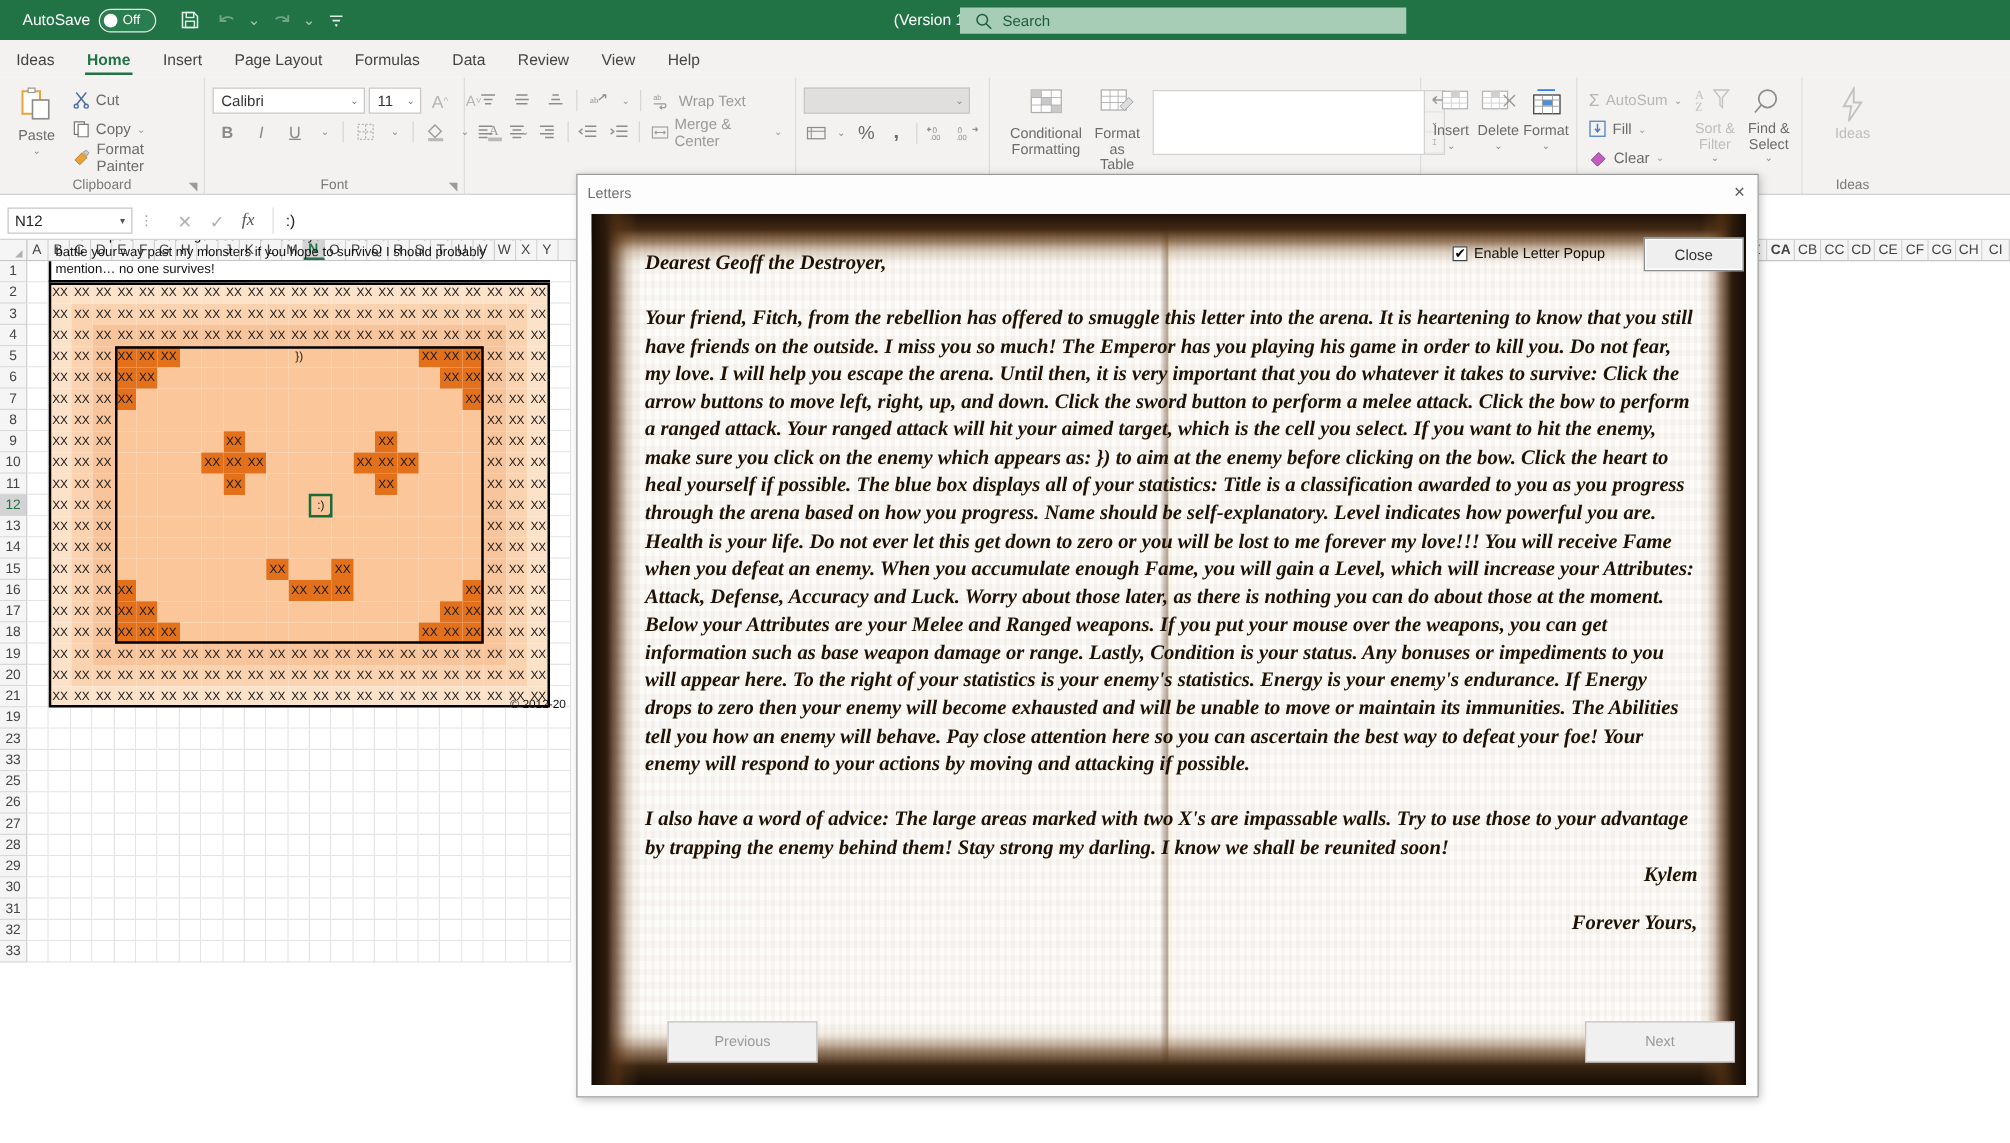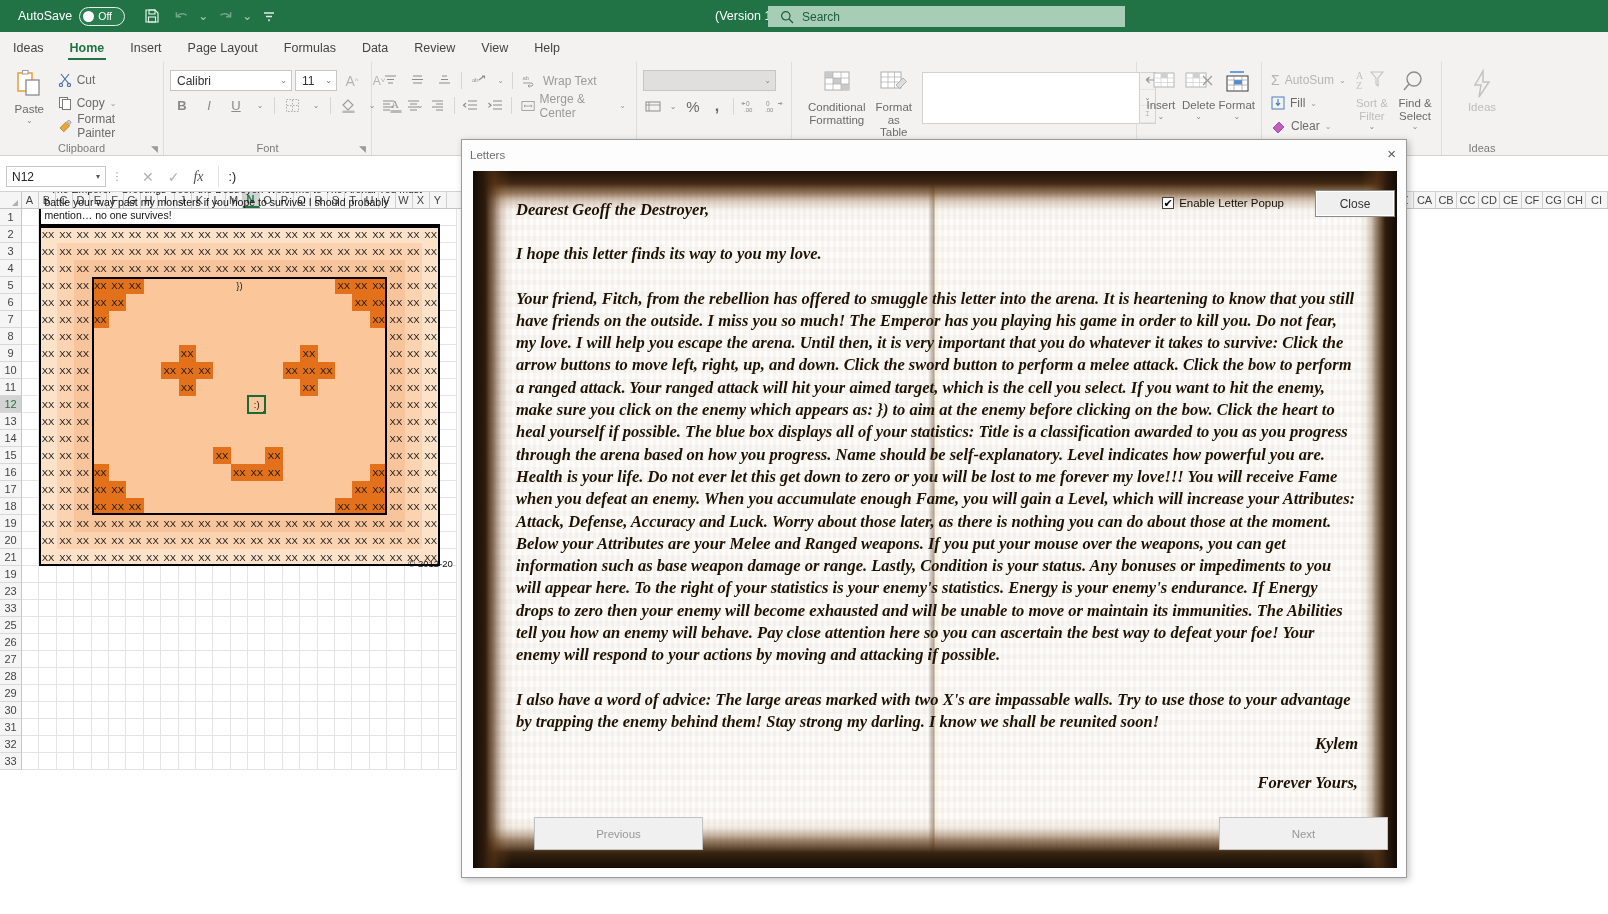--- a/index.html
+++ b/index.html
@@ -260,21 +260,21 @@
   }
   .popup-check span.lbl { font-size:11.5px; color:#14100a; }
   .close-btn {
     position:absolute; right:11px; top:50px; width:80px; height:27px;
     background:#efefef; border:1px solid #8a8a8a;
     box-shadow: inset 0 0 0 1px #fff;
     font-size:12px; color:#333; display:flex; align-items:center;
     justify-content:center; z-index:5;
   }
   .nav-btn {
-    position:absolute; bottom:27px; width:169px; height:33px;
+    position:absolute; bottom:27px; width:120px; height:33px;
     background:#f0f0f0; border:1px solid #c2c2c2;
     font-size:11.5px; color:#999; display:flex; align-items:center;
     justify-content:center; z-index:5;
   }
   .nav-prev { left:72px; }
   .nav-next { right:18px; }
 </style>
 </head>
 <body>
 
@@ -746,21 +746,21 @@
         <div class="ch" style="width: 17.4px;">R</div>
         <div class="ch" style="width: 17.4px;">S</div>
         <div class="ch" style="width: 17.4px;">T</div>
         <div class="ch" style="width: 17.4px;">U</div>
         <div class="ch" style="width: 17.4px;">V</div>
         <div class="ch" style="width: 17.4px;">W</div>
         <div class="ch" style="width: 17.4px;">X</div>
         <div class="ch" style="width: 17.4px;">Y</div>
         <div style="width: 973px; background: rgb(245, 245, 245);"></div>
         <div class="ch" style="width: 18px;">Z</div>
-        <div class="ch" style="width: 22px;">CA</div>
+        <div class="ch" style="width: 22px; font-weight: bold;">CA</div>
         <div class="ch" style="width: 22px;">CB</div>
         <div class="ch" style="width: 22px;">CC</div>
         <div class="ch" style="width: 22px;">CD</div>
         <div class="ch" style="width: 22px;">CE</div>
         <div class="ch" style="width: 22px;">CF</div>
         <div class="ch" style="width: 22px;">CG</div>
         <div class="ch" style="width: 22px;">CH</div>
         <div class="ch" style="width: 22px;">CI</div>
       </div>
     <div class="rowarea">
@@ -1707,21 +1707,20 @@
 
     <div class="parchment">
       <div class="fold"></div>
       <div class="burn-top"></div>
       <div class="burn-bot"></div>
       <div class="burn-left"></div>
       <div class="burn-right"></div>
 
       <div class="letter-body">
         <div class="lp">Dearest Geoff the Destroyer,</div>
-        <div class="lp">I hope this letter finds its way to you my love.</div>
         <div class="lp">Your friend, Fitch, from the rebellion has offered to smuggle this letter into the arena. It is heartening to know that you still have friends on the outside. I miss you so much! The Emperor has you playing his game in order to kill you. Do not fear, my love. I will help you escape the arena. Until then, it is very important that you do whatever it takes to survive: Click the arrow buttons to move left, right, up, and down. Click the sword button to perform a melee attack. Click the bow to perform a ranged attack. Your ranged attack will hit your aimed target, which is the cell you select. If you want to hit the enemy, make sure you click on the enemy which appears as: }) to aim at the enemy before clicking on the bow. Click the heart to heal yourself if possible. The blue box displays all of your statistics: Title is a classification awarded to you as you progress through the arena based on how you progress. Name should be self-explanatory. Level indicates how powerful you are. Health is your life. Do not ever let this get down to zero or you will be lost to me forever my love!!! You will receive Fame when you defeat an enemy. When you accumulate enough Fame, you will gain a Level, which will increase your Attributes: Attack, Defense, Accuracy and Luck. Worry about those later, as there is nothing you can do about those at the moment. Below your Attributes are your Melee and Ranged weapons. If you put your mouse over the weapons, you can get information such as base weapon damage or range. Lastly, Condition is your status. Any bonuses or impediments to you will appear here. To the right of your statistics is your enemy's statistics. Energy is your enemy's endurance. If Energy drops to zero then your enemy will become exhausted and will be unable to move or maintain its immunities. The Abilities tell you how an enemy will behave. Pay close attention here so you can ascertain the best way to defeat your foe! Your enemy will respond to your actions by moving and attacking if possible.</div>
         <div class="lp tight">I also have a word of advice: The large areas marked with two X's are impassable walls. Try to use those to your advantage by trapping the enemy behind them!  Stay strong my darling. I know we shall be reunited soon!</div>
         <div class="signoff" style="margin-top:0">Kylem</div>
         <div class="signoff">Forever Yours,</div>
       </div>
     </div>
 
     <div class="popup-check">
       <span class="cbox">
           <span>✔</span>

